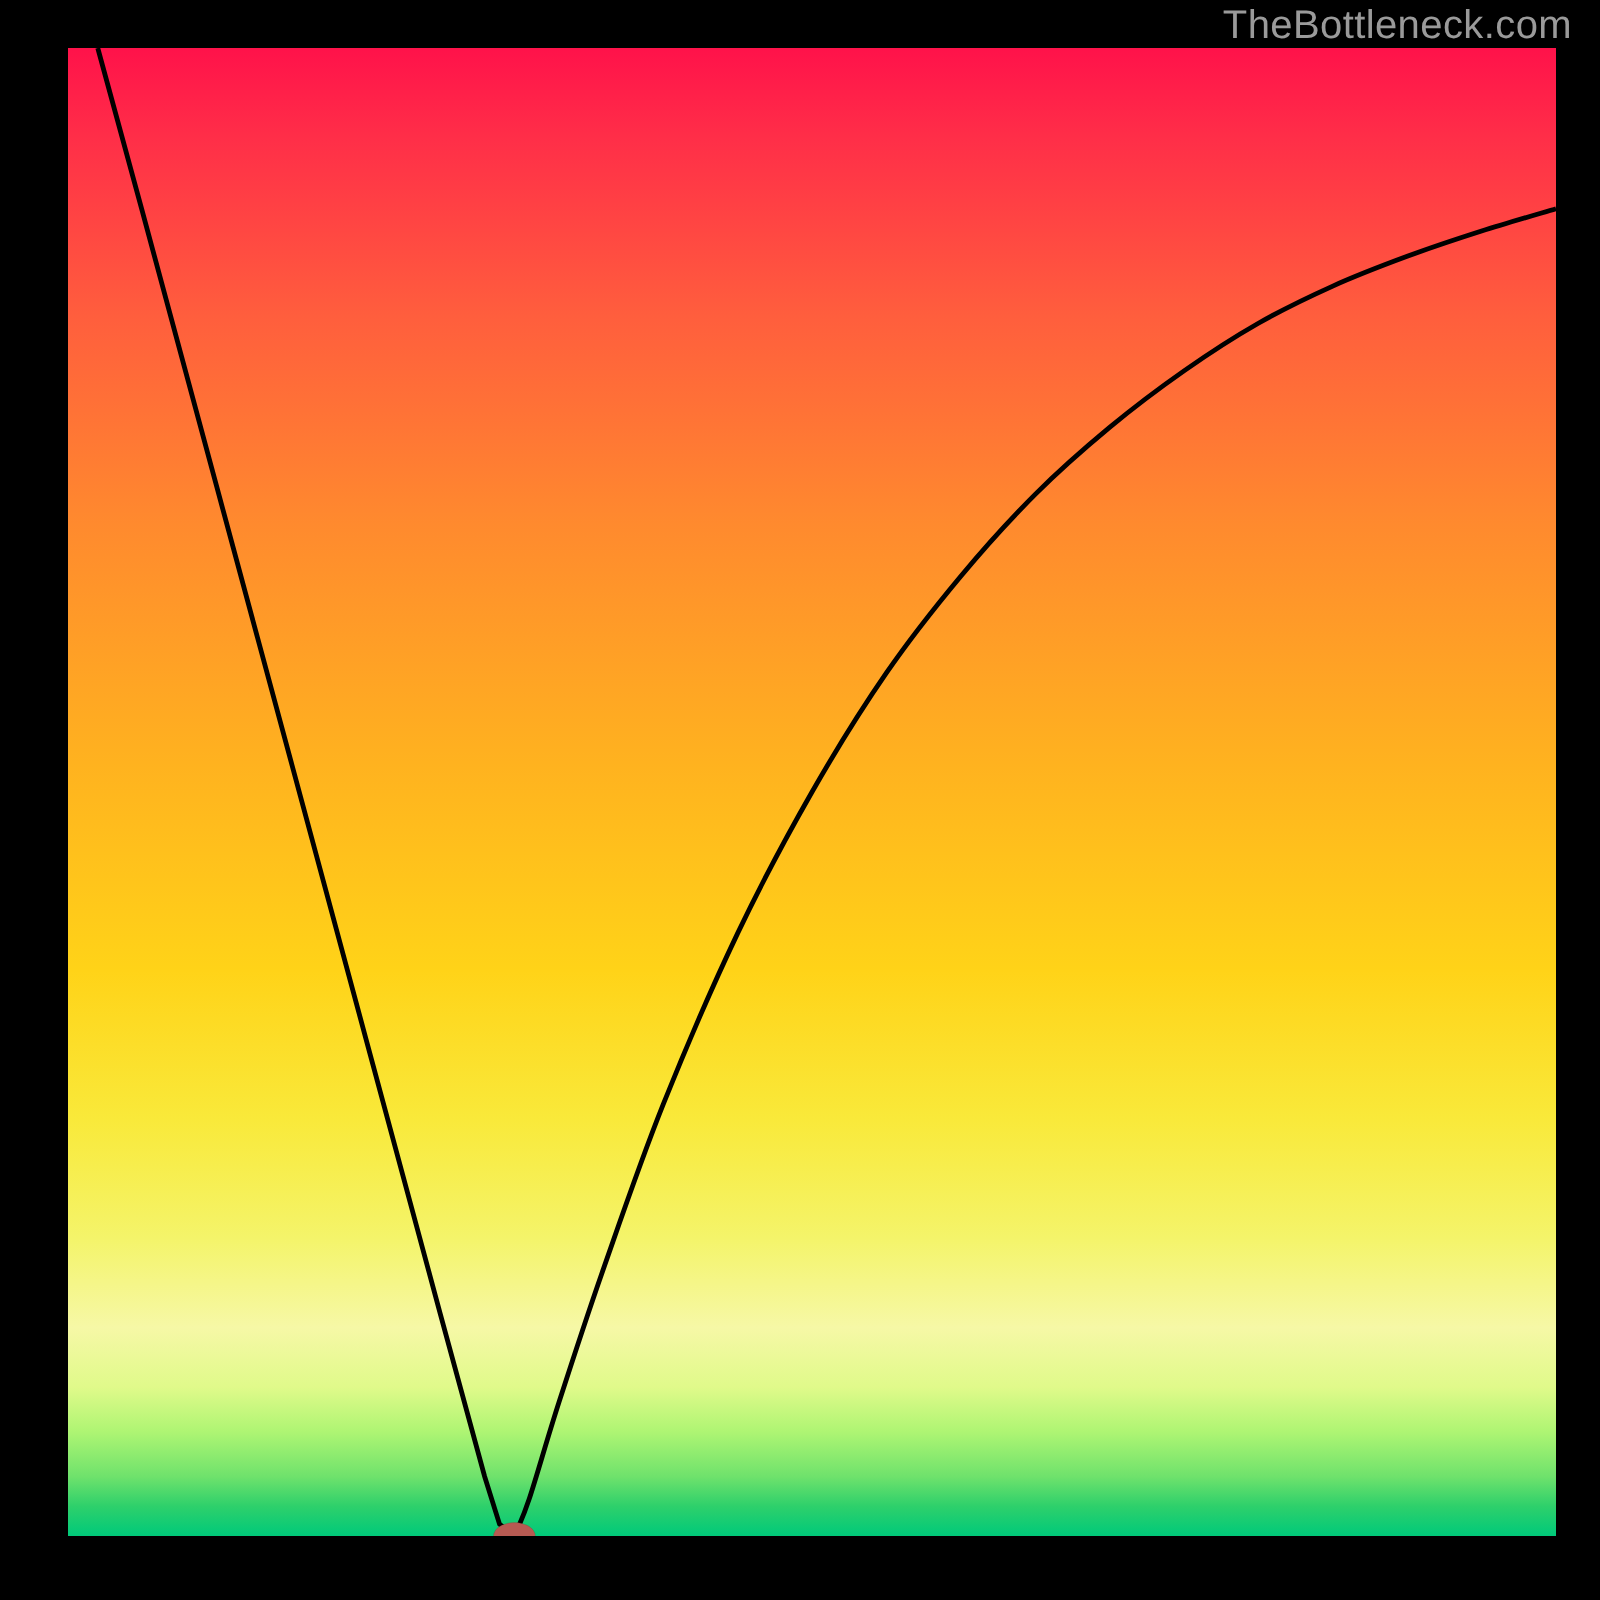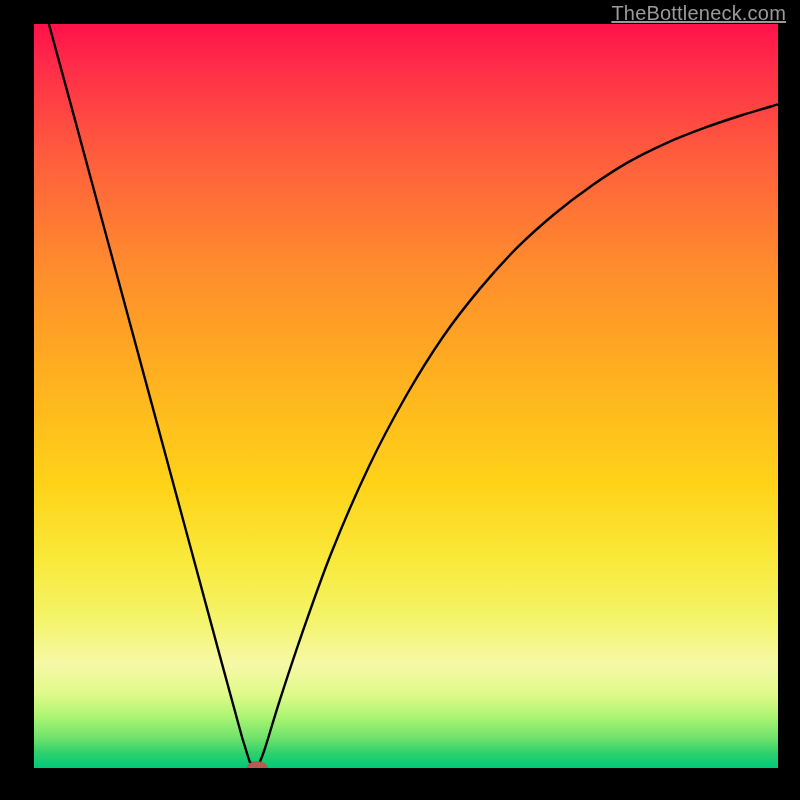--- a/index.html
+++ b/index.html
@@ -50,21 +50,20 @@
     height: 744px;
   }
   .watermark {
     position: absolute;
     top: 2px;
     right: 14px;
     color: #9a9a9a;
     font-size: 20px;
     letter-spacing: 0.2px;
     user-select: none;
-    text-decoration: underline;
   }
 </style>
 </head>
 <body>
 
 <div class="frame">
 
   <div class="plot-area">
     <svg class="plot-svg" viewBox="0 0 100 100" preserveAspectRatio="none">
 

